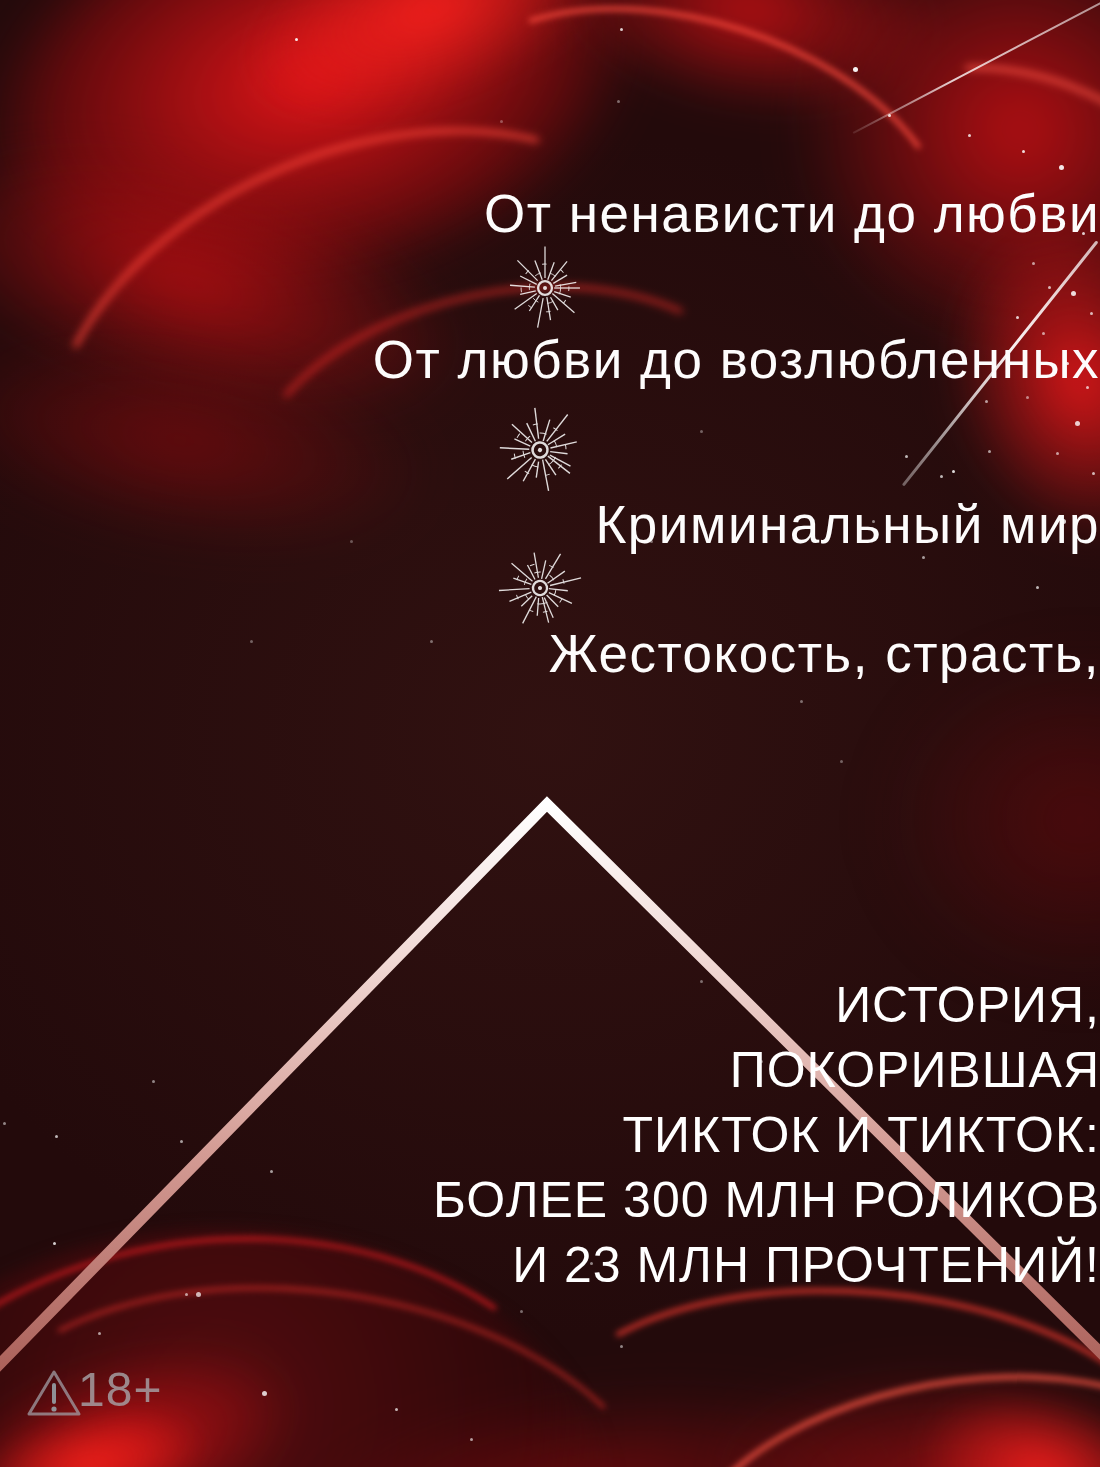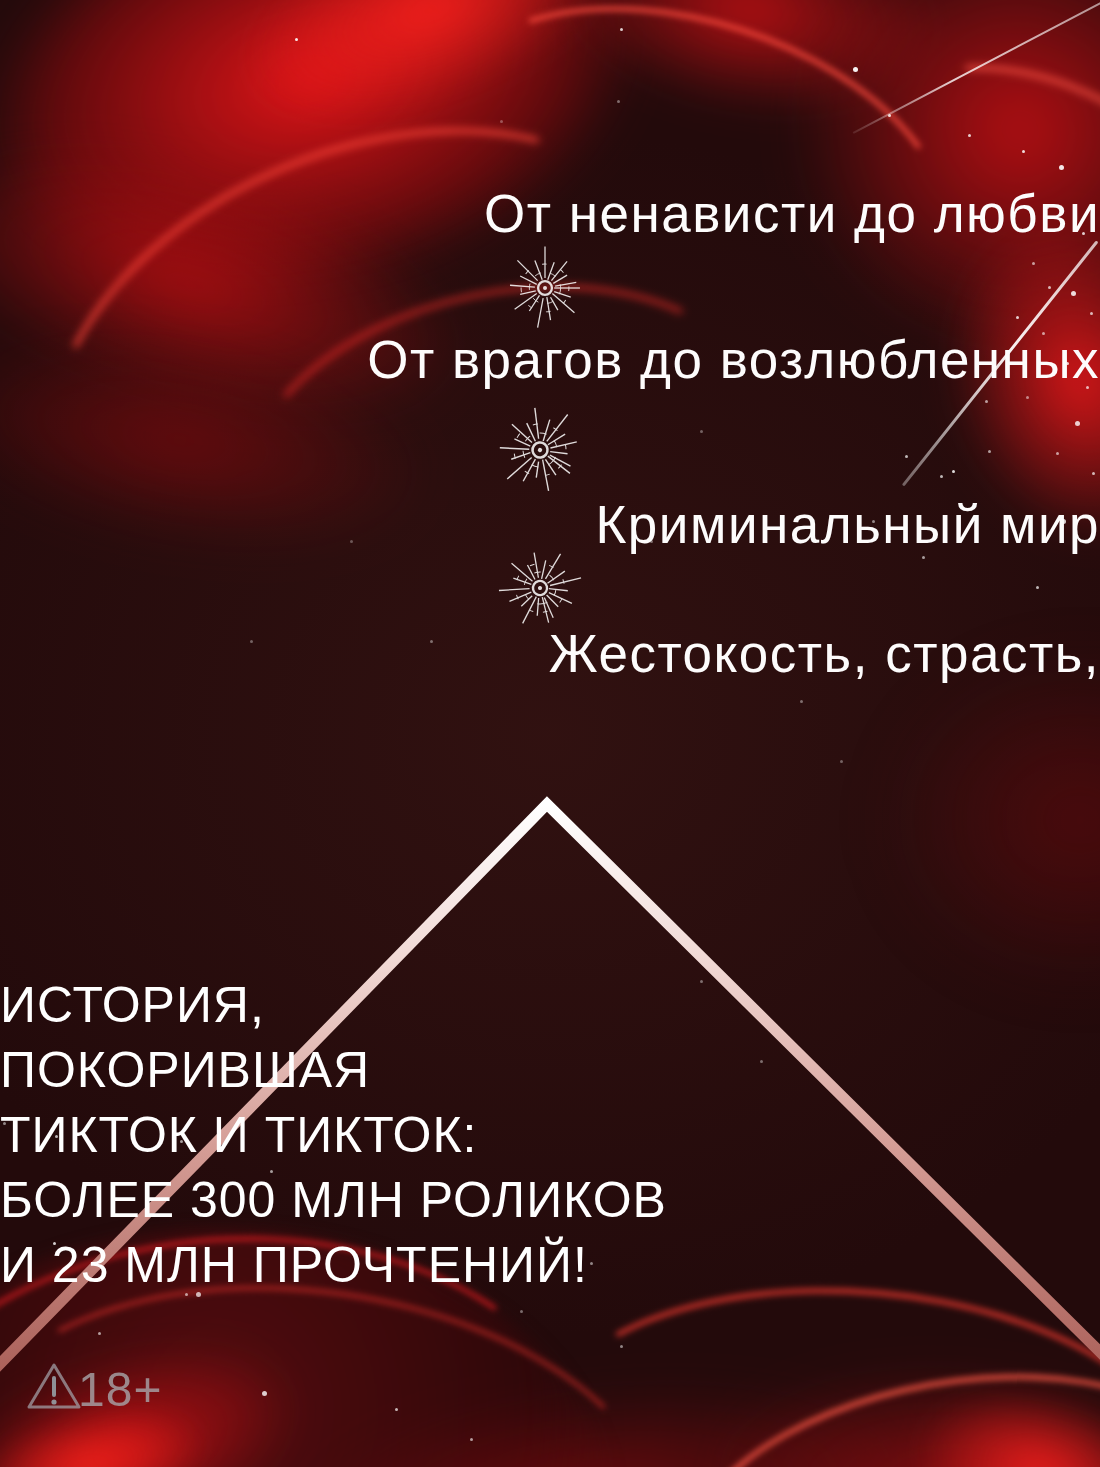--- a/index.html
+++ b/index.html
@@ -80,23 +80,23 @@
      840px 760px 0 0 rgba(255,255,255,.35),617px 100px 0 0 rgba(255,255,255,.4),500px 120px 0 0 rgba(255,255,255,.3);}
   
   .tagline{position:absolute;left:0;width:1100px;text-align:right;color:#fdfcfc;z-index:5;
     font-size:53px;letter-spacing:1.5px;line-height:62px;}
   .t1{top:183px;} .t2{top:329px;} .t3{top:494px;} .t4{top:620px;line-height:67px;}
   .shatter{position:absolute;z-index:4;opacity:.92;}
   .s1{left:499px;top:242px;width:92px;height:92px;}
   .s2{left:490px;top:400px;width:100px;height:100px;transform:rotate(38deg);}
   .s3{left:493px;top:541px;width:94px;height:94px;transform:rotate(76deg);}
   .triangle-frame{position:absolute;left:0;top:0;width:1100px;height:1467px;z-index:3;pointer-events:none;}
-  .banner{position:absolute;left:0;top:973px;width:1100px;text-align:left;color:#ffffff;z-index:5;
+  .banner{position:absolute;left:0;top:973px;width:1100px;text-align:right;color:#ffffff;z-index:5;
     font-size:50px;line-height:65px;letter-spacing:1px;}
-  .age{position:absolute;left:26px;top:1362px;z-index:6;display:flex;align-items:flex-start;
+  .age{position:absolute;left:26px;top:1362px;z-index:6;display:flex;align-items:flex-end;
     color:rgba(168,166,170,.8);font-size:48px;letter-spacing:1px;}
   .age svg{margin-right:-4px;}
 </style>
 </head>
 <body>
 
 <div class="stage">
 
   <div class="smoke sm-tl1"></div>
   <div class="smoke sm-tl2"></div>
@@ -150,21 +150,21 @@
         <line x1="59" y1="45" x2="74" y2="36"></line>
           <line x1="61" y1="48" x2="84" y2="44"></line>
       </g>
     </defs>
   </svg>
 
   <div class="tagline t1">От ненависти до любви</div>
   <svg class="shatter s1" viewBox="0 0 100 100">
       <use href="#shatter-glyph"></use>
     </svg>
-  <div class="tagline t2">От врагов до возлюбленных</div>
+  <div class="tagline t2">От любви до возлюбленных</div>
   <svg class="shatter s2" viewBox="0 0 100 100">
       <use href="#shatter-glyph"></use>
     </svg>
   <div class="tagline t3">Криминальный мир</div>
   <svg class="shatter s3" viewBox="0 0 100 100">
       <use href="#shatter-glyph"></use>
     </svg>
   <div class="tagline t4">
     <div>Жестокость, страсть,</div>
   </div>

